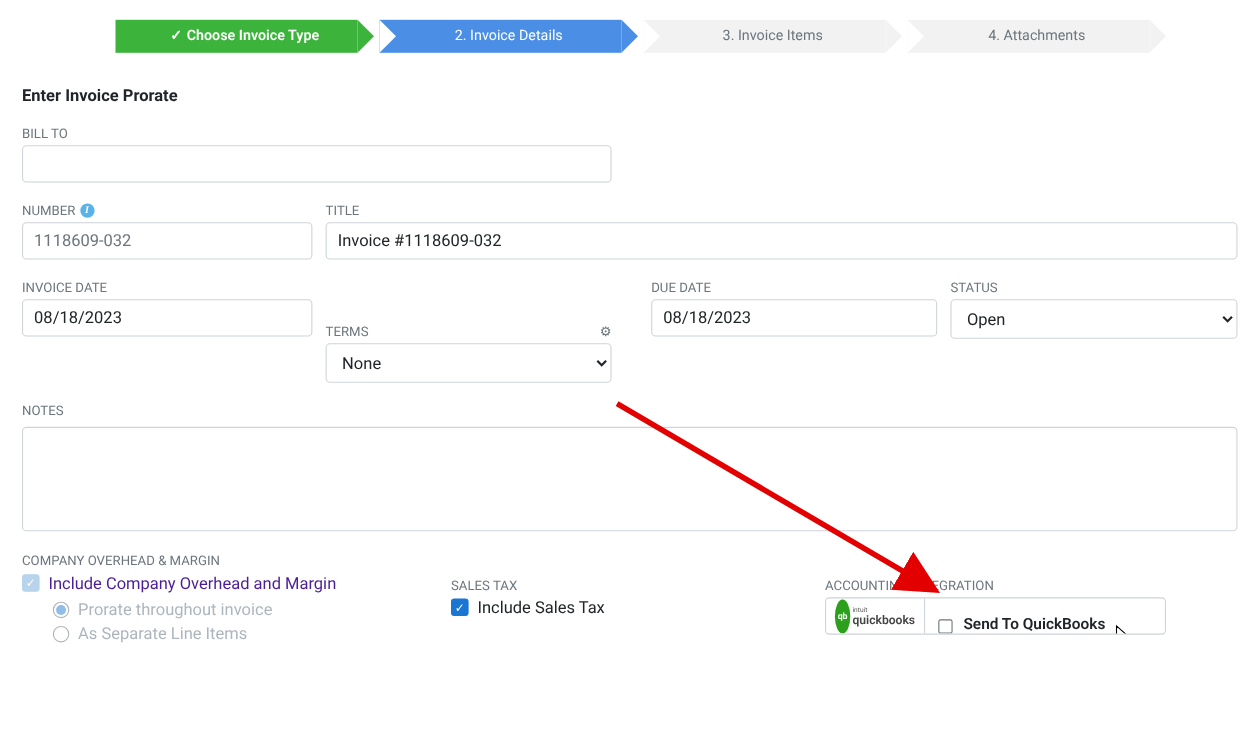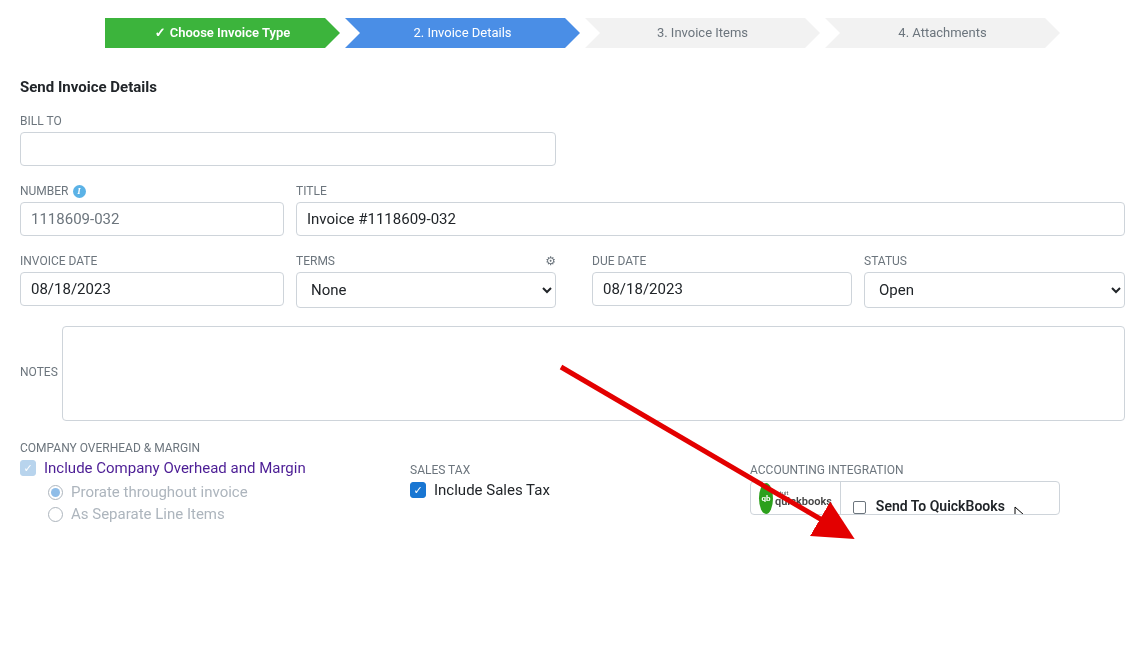--- a/index.html
+++ b/index.html
@@ -115,21 +115,21 @@
   }
   input[disabled] { background: #fff; color: #6c757d; }
   select { height: 36px; }
   textarea { resize: none; height: 95px; }
   .row { display: flex; gap: 12px; margin-bottom: 18px; }
   .col { display: flex; flex-direction: column; }
   .w-half { width: 536px; }
   .w-number { width: 264px; }
   .w-title { flex: 1; }
   .w-date { width: 264px; }
-  .w-terms { width: 260px; }
+  .w-terms { width: 260px; margin-top: 40px; }
   .w-due { width: 260px; margin-left: 24px; }
   .w-status { flex: 1; }
 
   
   .bottom-row { display: flex; margin-top: 20px; }
   .overhead-col { width: 390px; }
   .salestax-col { width: 340px; padding-top: 22px; }
   .integration-col { flex: 1; padding-top: 22px; }
   .disabled-check label { color: #4c1d95; }
   .checkline {
@@ -263,21 +263,21 @@
   </div>
   <div class="step">
     <span class="step-inner">3. Invoice Items</span>
   </div>
   <div class="step">
     <span class="step-inner">4. Attachments</span>
   </div>
 </div>
 
 <div class="content">
-  <div class="page-title">Send Invoice Details</div>
+  <div class="page-title">Enter Invoice Prorate</div>
 
   <div class="row">
     <div class="col w-half">
       <div class="field-label">BILL TO</div>
       <input type="text" value="" style="">
     </div>
   </div>
 
   <div class="row">
     <div class="col w-number">
@@ -312,21 +312,21 @@
       <input type="text" value="08/18/2023" style="">
     </div>
     <div class="col w-status">
       <div class="field-label">STATUS</div>
       <select>
         <option>Open</option>
       </select>
     </div>
   </div>
 
-  <div class="row" style="flex-direction:row; gap:4px;">
+  <div class="row" style="flex-direction:column; gap:4px;">
     <div class="field-label">NOTES</div>
     <textarea style=""></textarea>
   </div>
 
   <div class="bottom-row">
     <div class="overhead-col">
       <div class="field-label">COMPANY OVERHEAD &amp; MARGIN</div>
       <div class="checkline disabled-check">
         <span class="custom-check disabled">✓</span>
         <label>Include Company Overhead and Margin</label>

